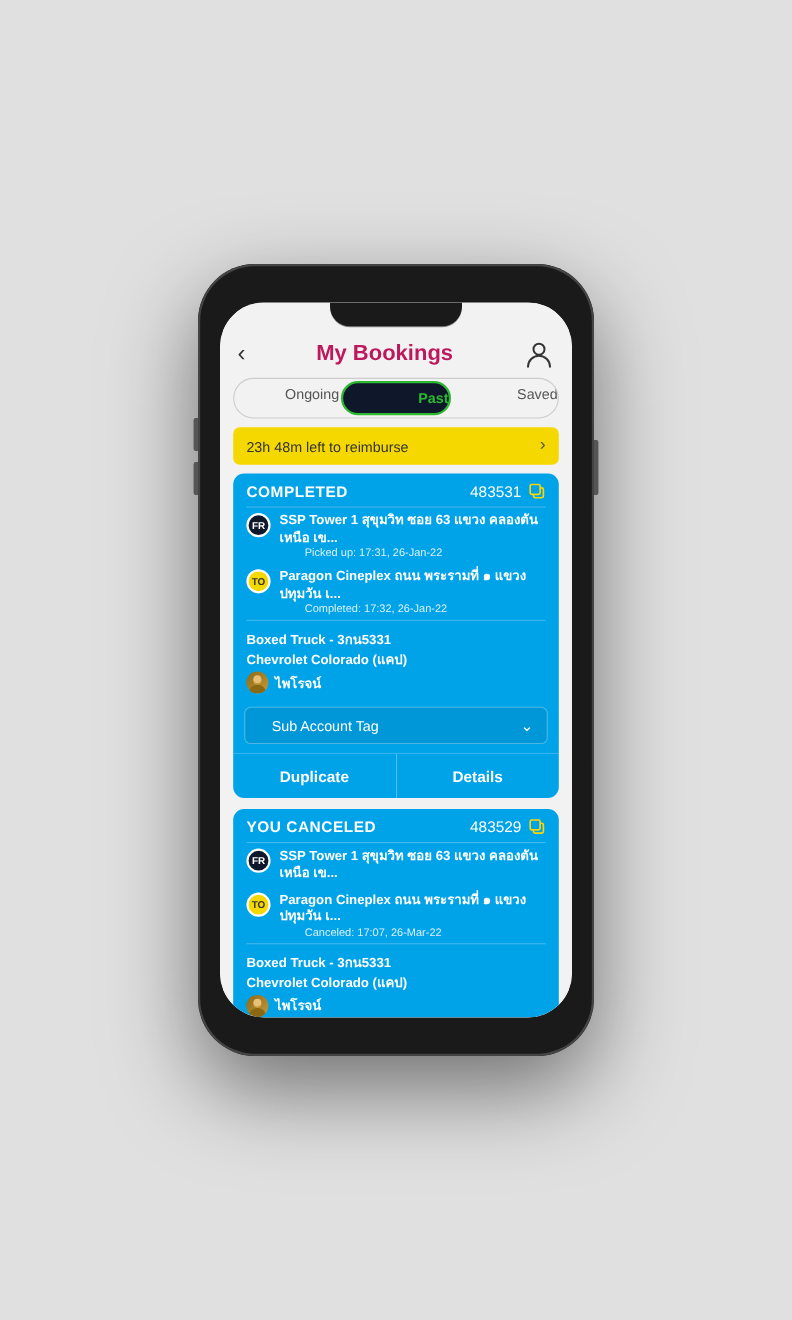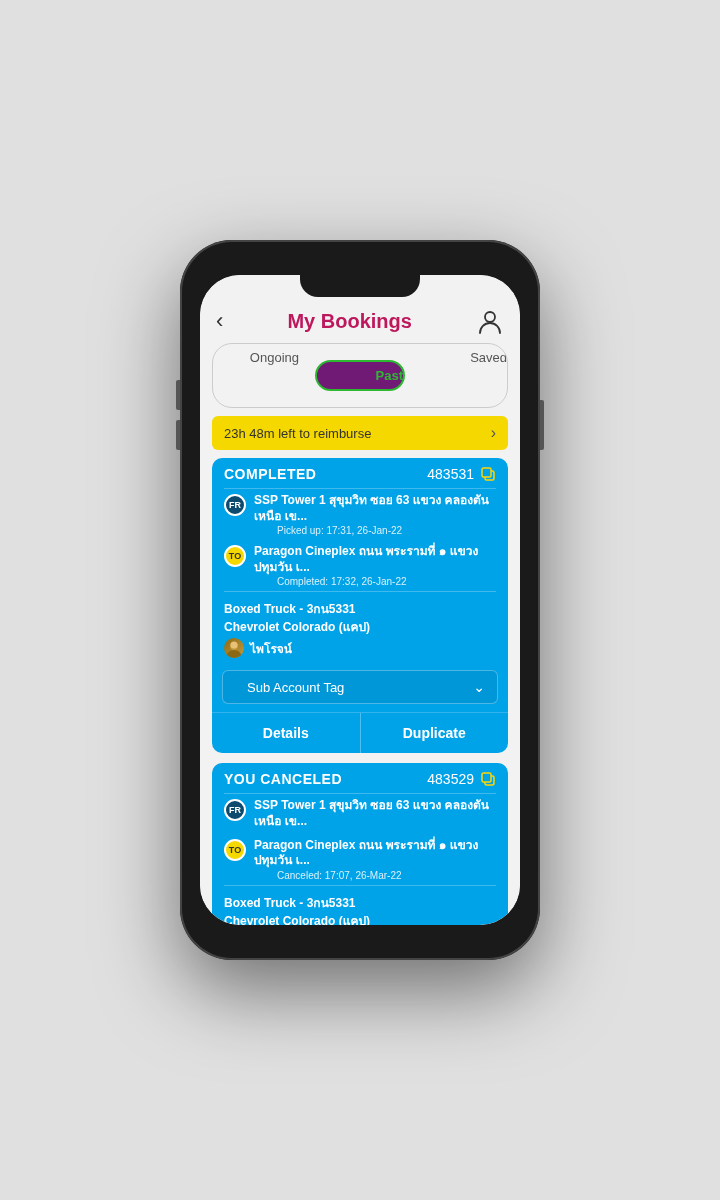--- a/index.html
+++ b/index.html
@@ -135,26 +135,26 @@
     }
     .tab {
       flex: 1;
       text-align: right;
       padding: 6px 0;
       font-size: 13px;
       color: #555;
       cursor: pointer;
     }
     .tab.active {
-      background: #701a75;
+      background: #0f172a;
       color: #2db832;
       font-weight: 600;
       border: 2px solid #2db832;
       border-radius: 18px;
-      margin: 16px;
+      margin: 2px;
     }
 
     
     .reimburse-banner {
       background: #f5d800;
       margin: 0 12px 8px;
       border-radius: 6px;
       padding: 8px 12px;
       display: flex;
       align-items: center;
@@ -218,21 +218,21 @@
       height: 22px;
       border-radius: 50%;
       display: flex;
       align-items: center;
       justify-content: center;
       font-size: 9px;
       font-weight: 700;
       flex-shrink: 0;
       margin-top: 1px;
     }
-    .badge-fr { background: #0c4a6e; color: white; border: 2px solid white; }
+    .badge-fr { background: #0f172a; color: white; border: 2px solid white; }
     .badge-to { background: #f5d800; color: #333; border: 2px solid white; }
 
     .route-info {}
     .route-address {
       font-size: 12px;
       color: white;
       font-weight: 600;
       line-height: 1.3;
     }
     .route-time {
@@ -406,22 +406,22 @@
             <span class="driver-name">ไพโรจน์</span>
           </div>
         </div>
 
         <div class="sub-account-dropdown">
           <span class="sub-account-label">Sub Account Tag</span>
           <span class="chevron-down">⌄</span>
         </div>
 
         <div class="action-buttons">
+          <button class="action-btn">Duplicate</button>
           <button class="action-btn">Details</button>
-          <button class="action-btn">Duplicate</button>
         </div>
       </div>
 
       <div class="booking-card">
         <div class="card-header">
           <span class="card-status">YOU CANCELED</span>
           <div class="card-id-row">
             <span class="card-id">483529</span>
             <svg class="copy-icon" viewBox="0 0 16 16" fill="none" xmlns="http://www.w3.org/2000/svg">
               <rect x="5" y="5" width="9" height="9" rx="1.5" stroke="#ffd700" stroke-width="1.5" fill="none"></rect>

